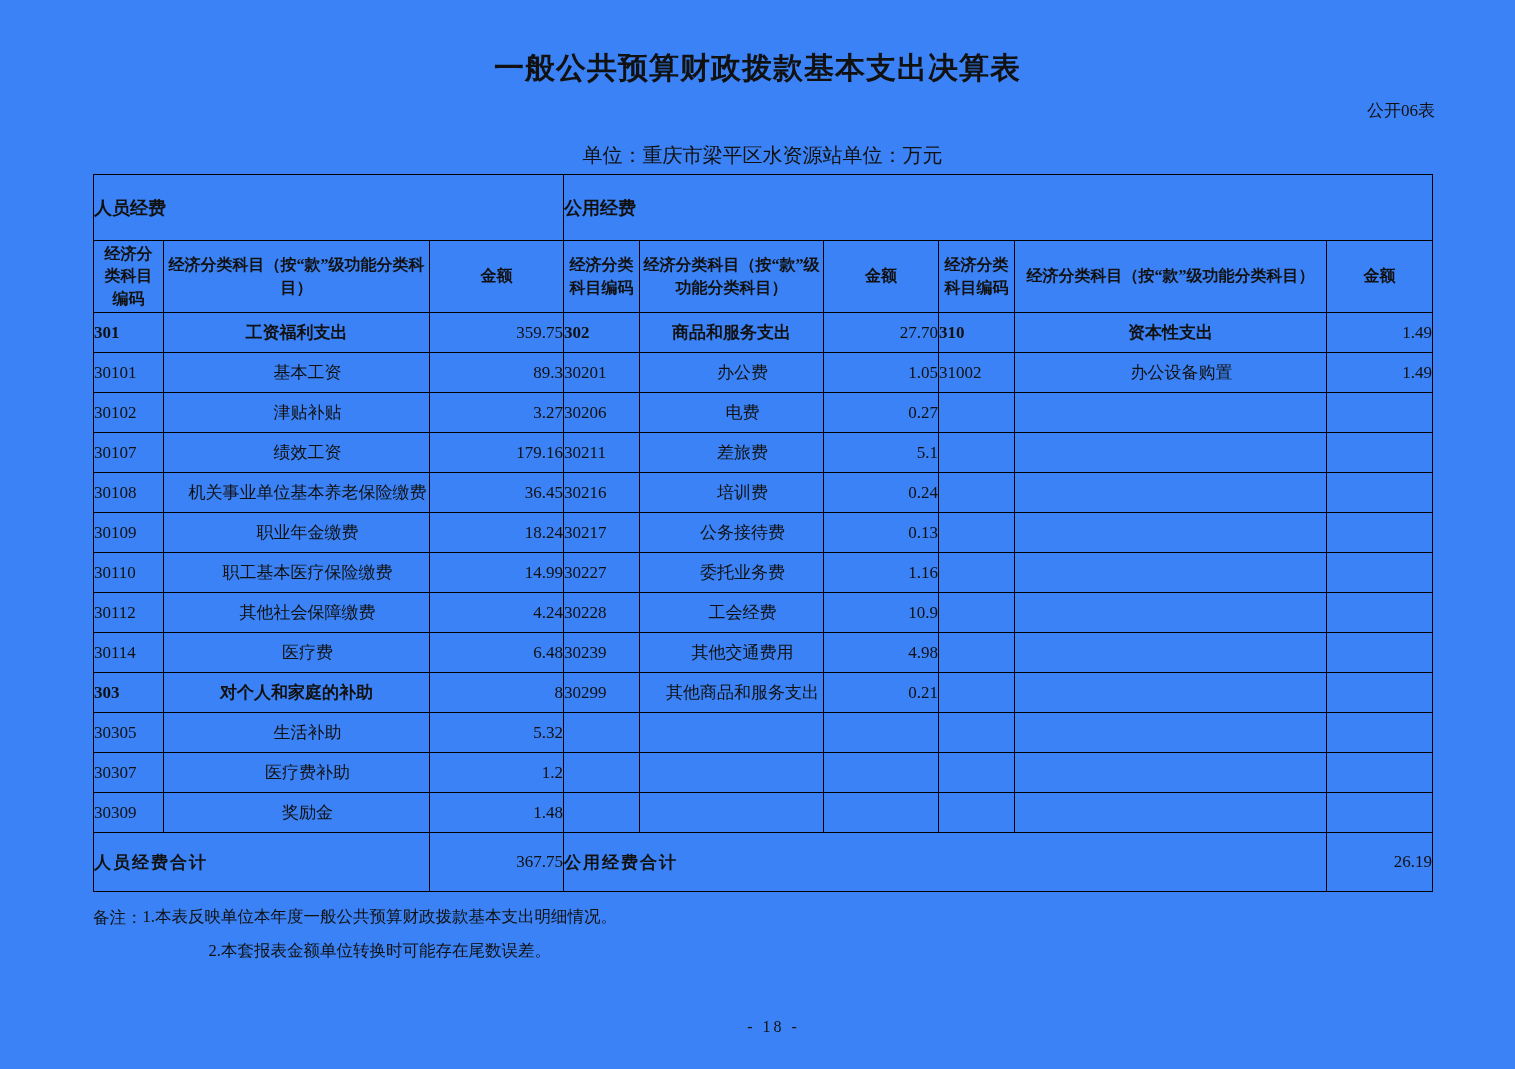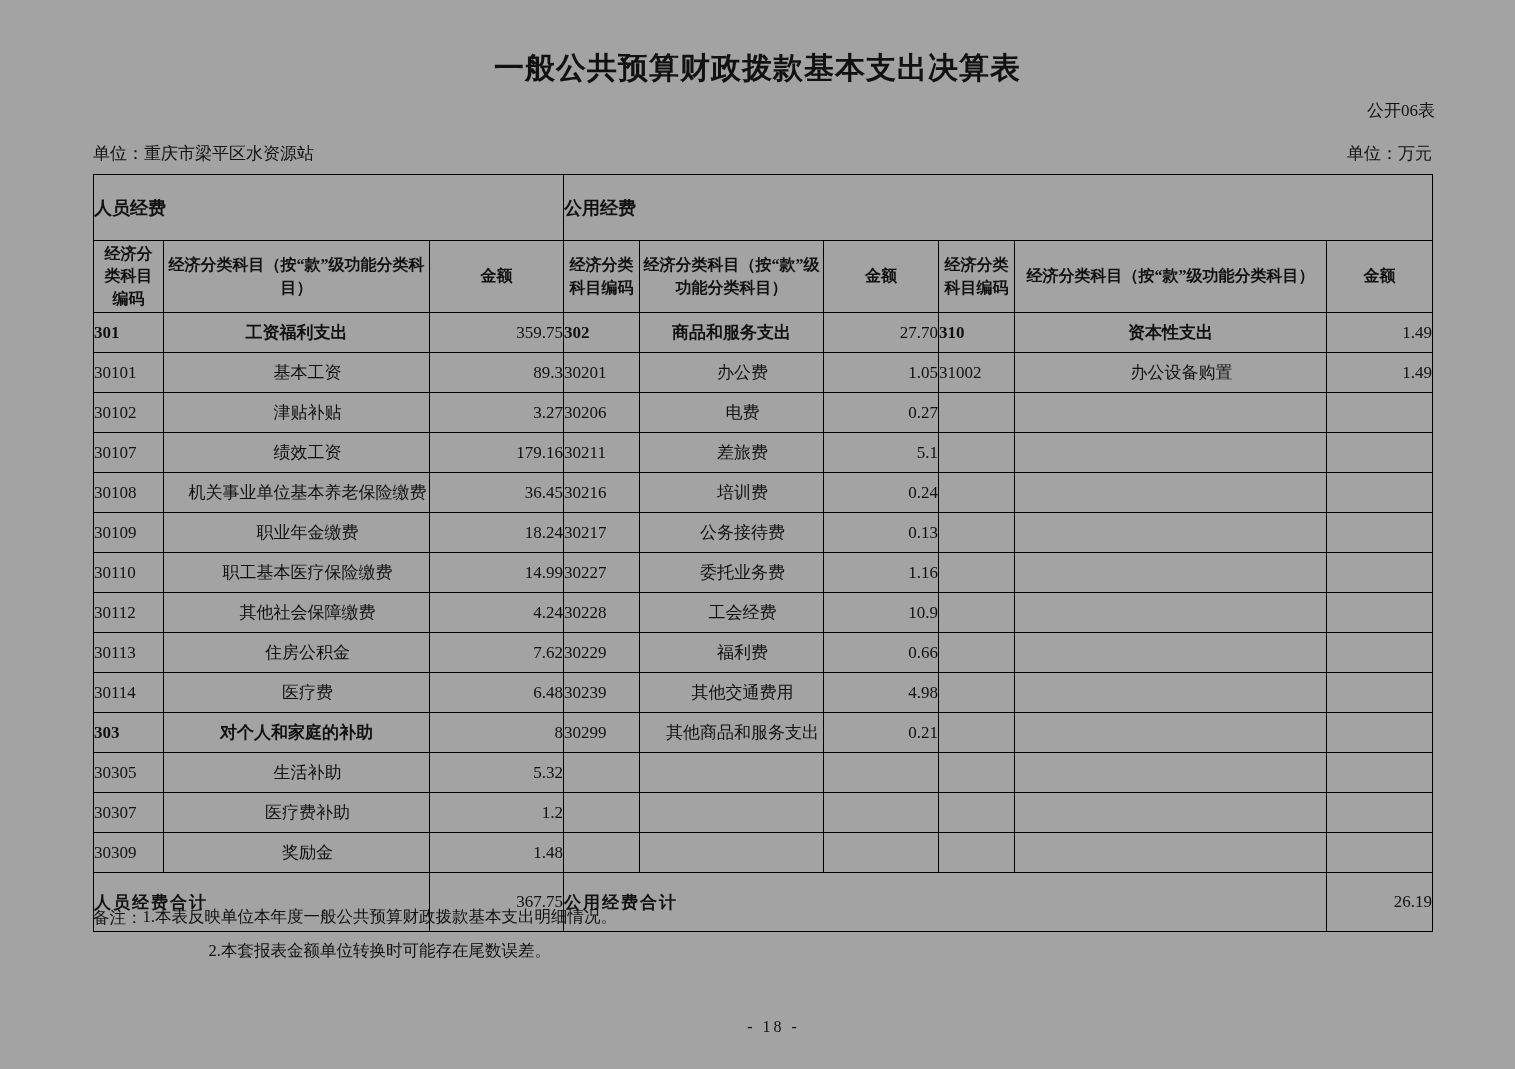--- a/index.html
+++ b/index.html
@@ -4,21 +4,21 @@
 <style>
   html, body {
     margin: 0;
     padding: 0;
     background: #ffffff;
   }
   .page {
     position: relative;
     width: 1515px;
     height: 1069px;
-    background: #a3a3a3;
+    background: #3b82f6;
     font-family: "Liberation Serif", "DejaVu Serif", serif;
     color: #111111;
     overflow: hidden;
   }
   .title {
     position: absolute;
     top: 48px;
     left: 0;
     width: 100%;
     margin: 0;
@@ -33,22 +33,22 @@
     right: 80px;
     font-size: 17px;
     text-align: center;
   }
   .unit-row {
     position: absolute;
     top: 142px;
     left: 93px;
     width: 1339px;
     display: flex;
-    justify-content: space-between;
-    font-size: 17px;
+    justify-content: center;
+    font-size: 20px;
   }
   table.budget {
     position: absolute;
     top: 174px;
     left: 93px;
     width: 1339px;
     border-collapse: collapse;
     table-layout: fixed;
   }
   table.budget th, table.budget td {
@@ -236,31 +236,20 @@
           <td class="subject child">其他社会保障缴费</td>
           <td class="amount child">4.24</td>
           <td class="code child">30228</td>
           <td class="subject child">工会经费</td>
           <td class="amount child">10.9</td>
           <td class="code"></td>
           <td class="subject"></td>
           <td class="amount"></td>
         </tr>
         <tr>
-          <td class="code child">30113</td>
-          <td class="subject child">住房公积金</td>
-          <td class="amount child">7.62</td>
-          <td class="code child">30229</td>
-          <td class="subject child">福利费</td>
-          <td class="amount child">0.66</td>
-          <td class="code"></td>
-          <td class="subject"></td>
-          <td class="amount"></td>
-        </tr>
-        <tr>
           <td class="code child">30114</td>
           <td class="subject child">医疗费</td>
           <td class="amount child">6.48</td>
           <td class="code child">30239</td>
           <td class="subject child">其他交通费用</td>
           <td class="amount child">4.98</td>
           <td class="code"></td>
           <td class="subject"></td>
           <td class="amount"></td>
         </tr>

